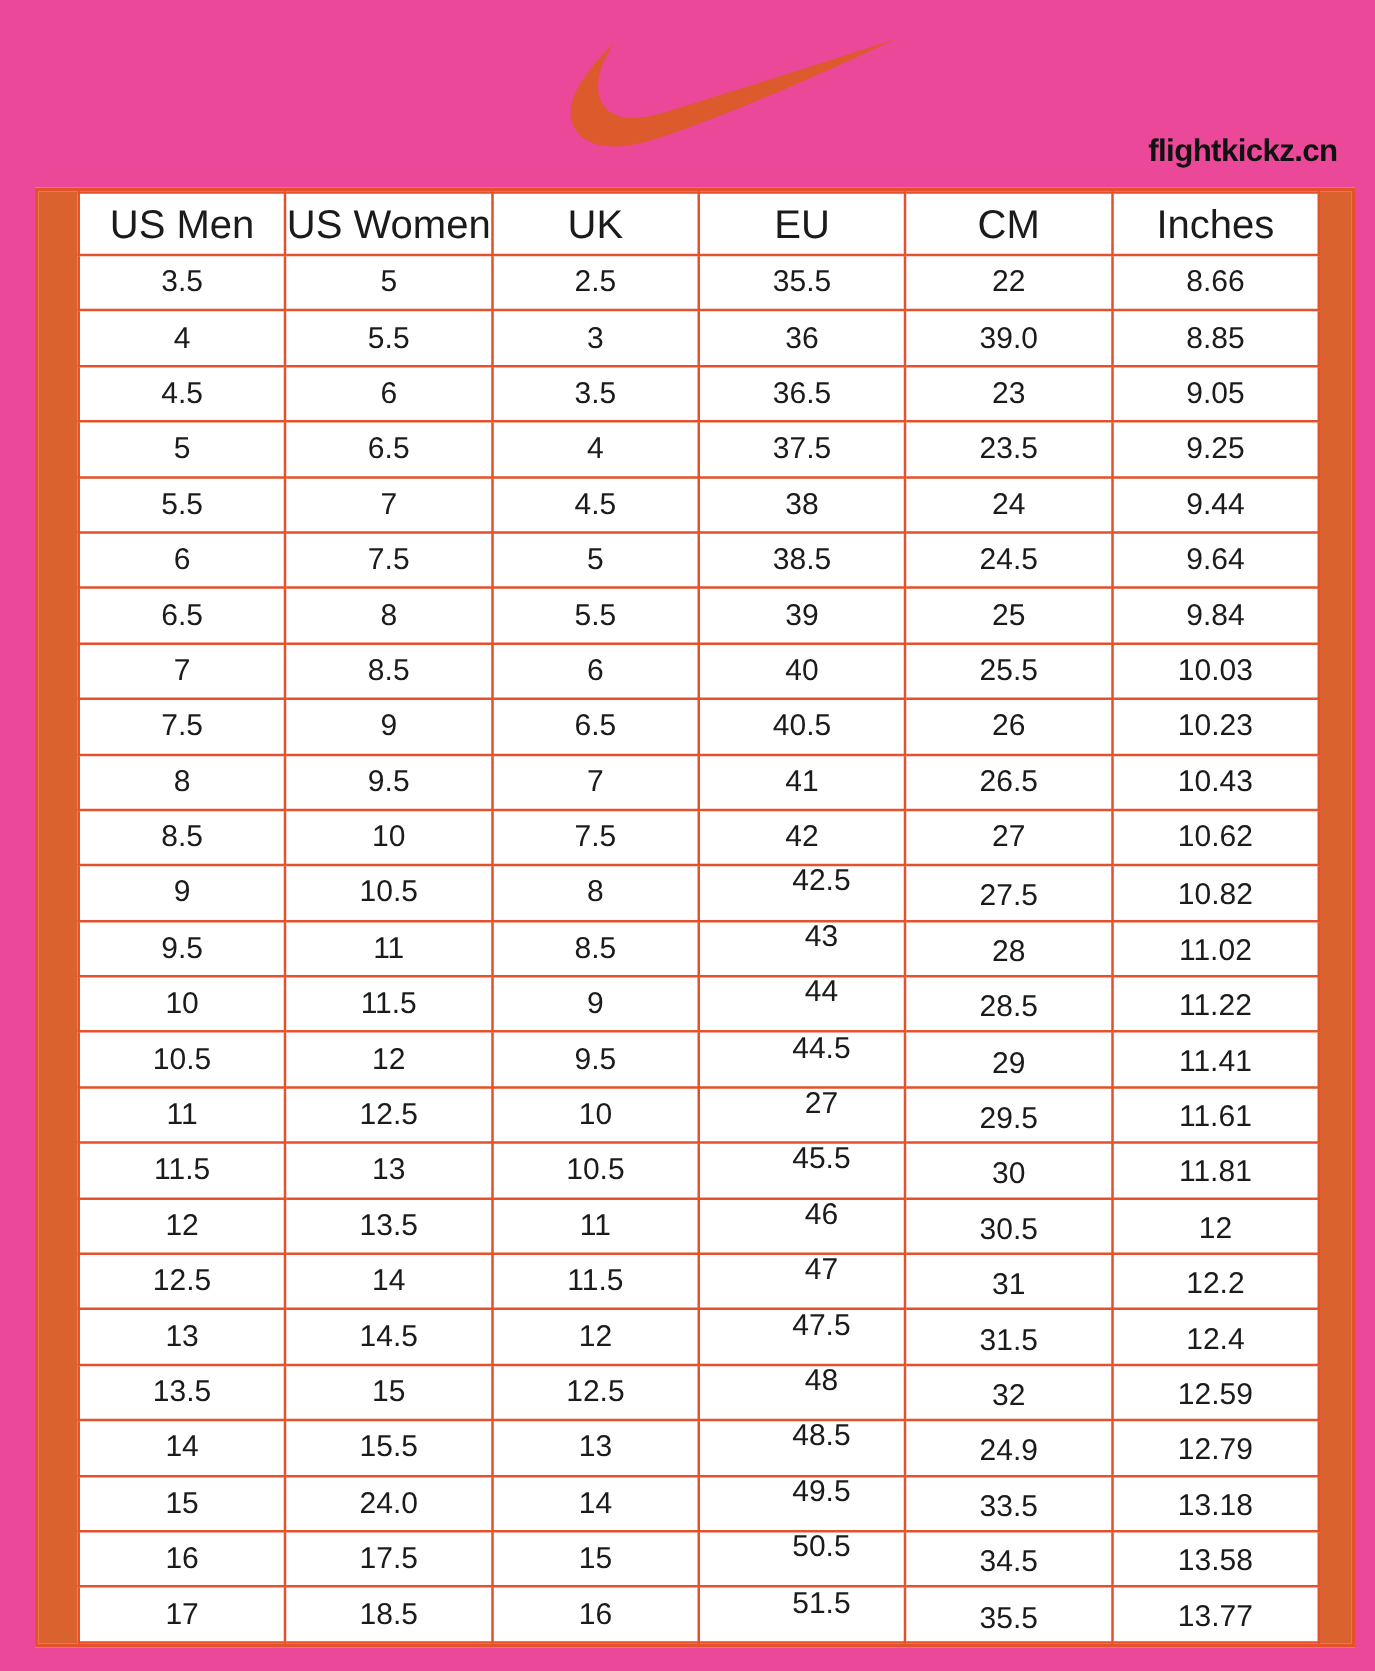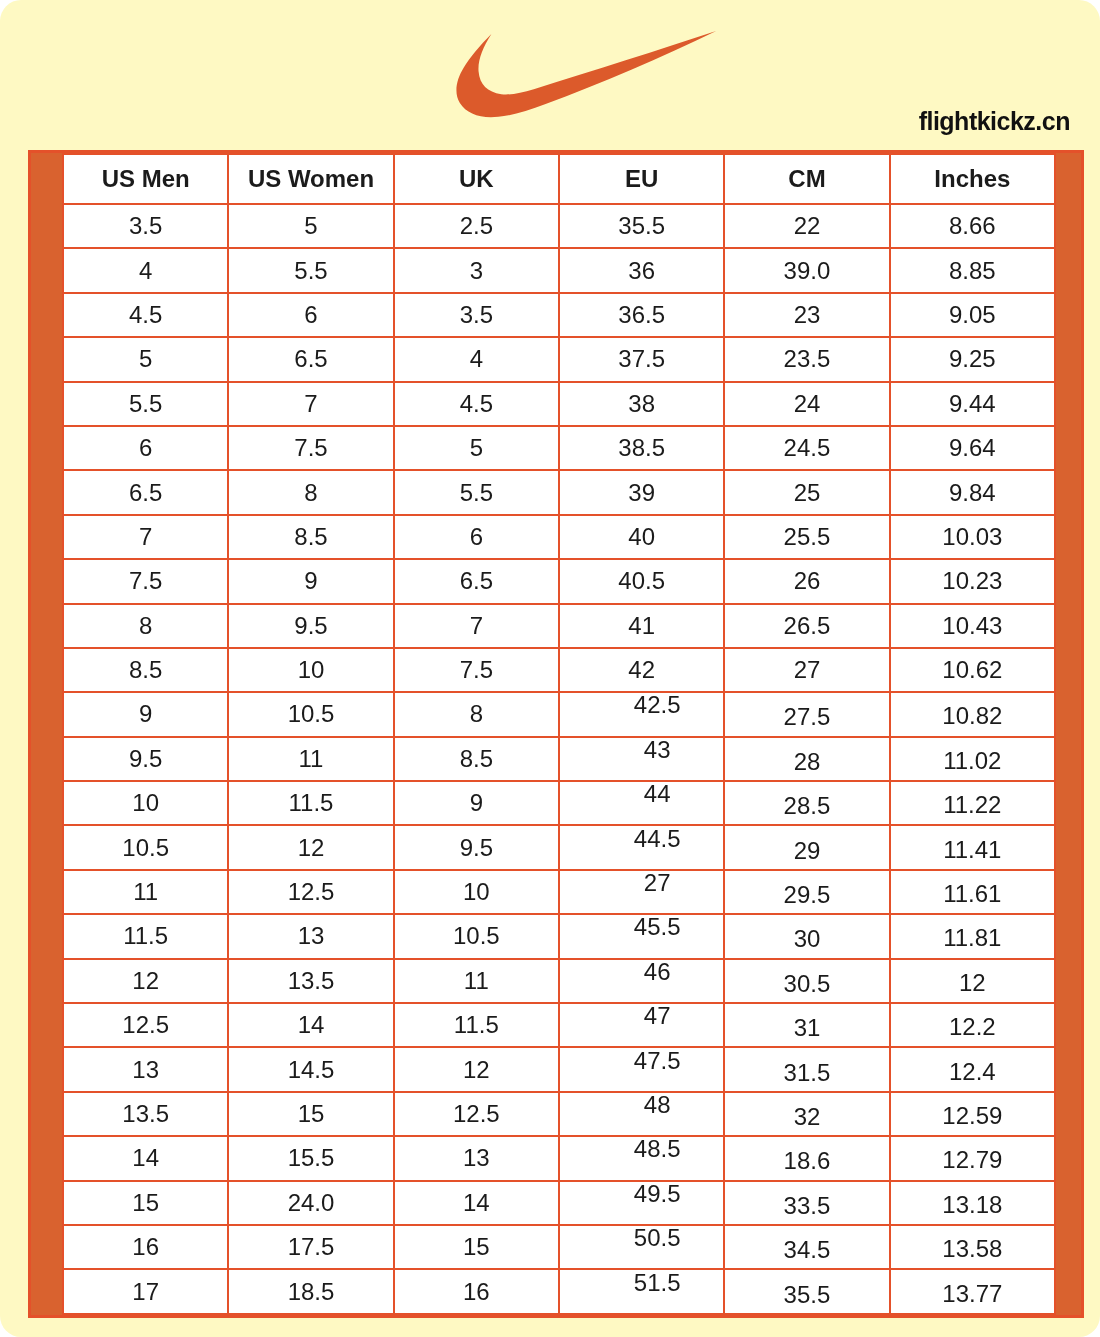--- a/index.html
+++ b/index.html
@@ -5,23 +5,22 @@
   * { margin: 0; padding: 0; box-sizing: border-box; }
   html, body {
     width: 1100px;
     background: #ffffff;
     font-family: "Liberation Sans", "DejaVu Sans", sans-serif;
   }
   .page {
     position: relative;
     width: 1100px;
     height: 1337px;
-    background: #fef9c3;
+    background: #ec4899;
     overflow: hidden;
-    border-radius: 21px;
   }
   .logo-wrap {
     position: absolute;
     left: 450px;
     top: 26px;
     width: 276px;
     height: 94px;
   }
   .logo-wrap svg { width: 100%; height: 100%; display: block; }
   .watermark {
@@ -58,22 +57,22 @@
   table.size-table td {
     border: 2px solid var(--grid, #E4512A);
     text-align: center;
     vertical-align: middle;
     padding: 0;
     color: #1b1b1b;
     background: #ffffff;
   }
   table.size-table thead tr { height: 50px; }
   table.size-table th {
-    font-size: 24px;
-    font-weight: 700;
+    font-size: 32px;
+    font-weight: 400;
   }
   table.size-table td {
     font-size: 24px;
     font-weight: 400;
   }
   td span { display: inline-block; }
   td span.lift    { transform: translateY(-9px); margin-left: 31px; }
   td span.drop    { transform: translateY(3px); }
   td span.drop-sm { transform: translateY(2px); }
 </style>
@@ -280,21 +279,21 @@
             <td><span>12.5</span></td>
             <td><span class="lift">48</span></td>
             <td><span class="drop">32</span></td>
             <td><span class="drop-sm">12.59</span></td>
           </tr>
           <tr>
             <td><span>14</span></td>
             <td><span>15.5</span></td>
             <td><span>13</span></td>
             <td><span class="lift">48.5</span></td>
-            <td><span class="drop">18.6</span></td>
+            <td><span class="drop">24.9</span></td>
             <td><span class="drop-sm">12.79</span></td>
           </tr>
           <tr>
             <td><span>15</span></td>
             <td><span>24.0</span></td>
             <td><span>14</span></td>
             <td><span class="lift">49.5</span></td>
             <td><span class="drop">33.5</span></td>
             <td><span class="drop-sm">13.18</span></td>
           </tr>

